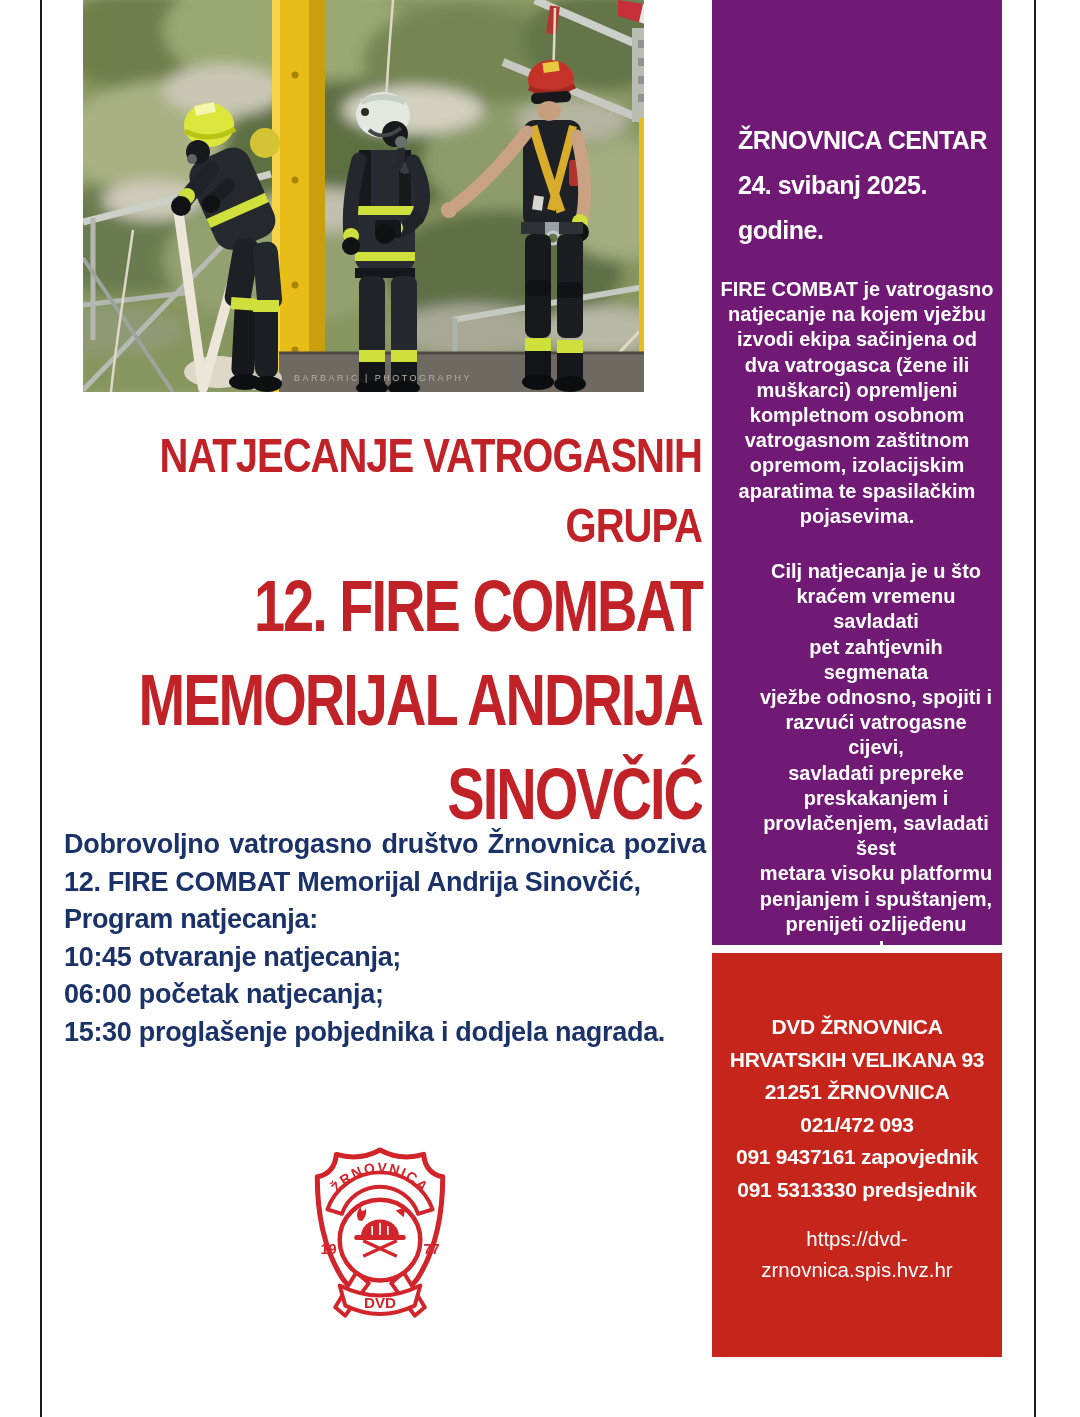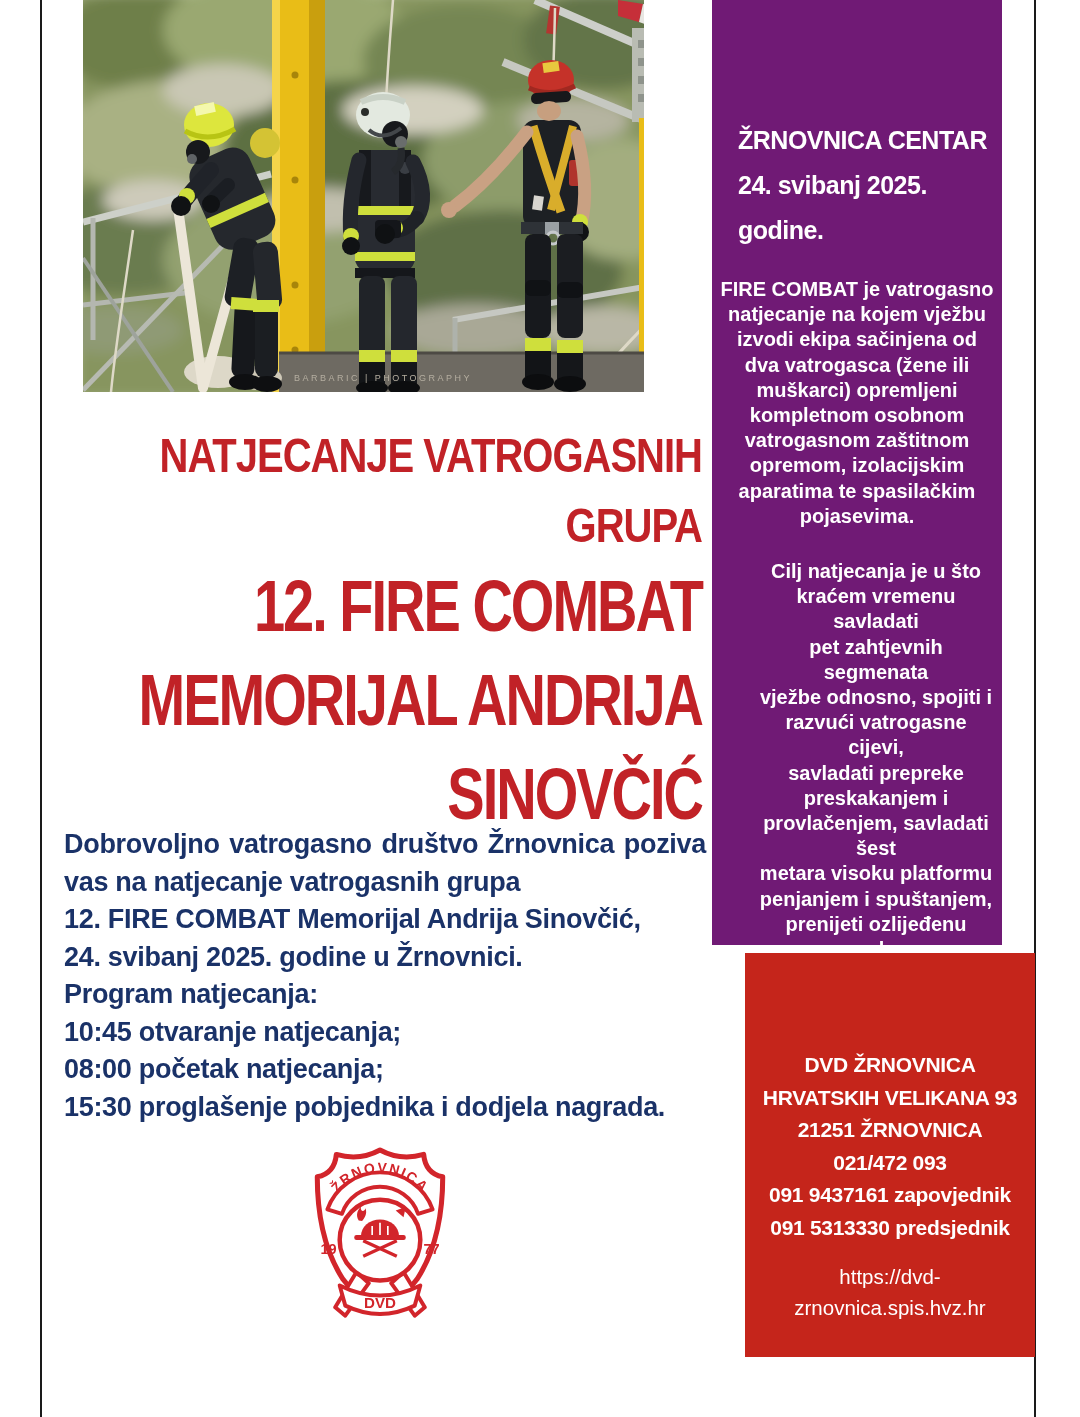--- a/index.html
+++ b/index.html
@@ -22,22 +22,22 @@
   .b-line.justify{white-space:normal;text-align:justify;text-align-last:justify;}
 
   .logo{position:absolute;left:296px;top:1142px;width:168px;height:185px;}
 
   .panel-blue{position:absolute;left:712px;top:0;width:290px;height:945px;background:#701a75;
               color:#ffffff;font-weight:bold;overflow:hidden;}
   .p-heading{margin:118px 0 0 26px;font-size:25px;line-height:45px;letter-spacing:-0.5px;white-space:pre-line;}
   .p-par{margin:24px 6px 0 6px;font-size:20px;line-height:25.2px;text-align:center;white-space:pre-line;}
   .p-par + .p-par{margin-top:30px;margin-left:44px;}
 
-  .panel-red{position:absolute;left:745px;top:953px;width:290px;height:404px;background:#c5251b;
-             color:#ffffff;text-align:center;overflow:hidden;box-sizing:border-box;padding-top:96px;}
+  .panel-red{position:absolute;left:712px;top:953px;width:290px;height:404px;background:#c5251b;
+             color:#ffffff;text-align:center;overflow:hidden;box-sizing:border-box;padding-top:58px;}
   .c-line{font-weight:bold;font-size:21px;line-height:32.5px;letter-spacing:-0.3px;}
   .c-url{font-weight:normal;font-size:20.5px;line-height:30.5px;white-space:pre-line;margin-top:18px;}
 </style>
 </head>
 <body>
 
 <div class="page">
   <div class="vline vline-left"></div>
   <div class="vline vline-right"></div>
 
@@ -218,26 +218,24 @@
   <div class="title-block">
     <div class="t-small">NATJECANJE VATROGASNIH</div>
     <div class="t-small">GRUPA</div>
     <div class="t-big">12. FIRE COMBAT</div>
     <div class="t-big">MEMORIJAL ANDRIJA</div>
     <div class="t-big">SINOVČIĆ</div>
   </div>
 
   <div class="body-block">
     <div class="b-line justify">Dobrovoljno vatrogasno društvo Žrnovnica poziva</div>
-    <div class="b-line">vas na natjecanje vatrogasnih grupa</div>
     <div class="b-line">12. FIRE COMBAT Memorijal Andrija Sinovčić,</div>
-    <div class="b-line">24. svibanj 2025. godine u Žrnovnici.</div>
     <div class="b-line">Program natjecanja:</div>
     <div class="b-line">10:45 otvaranje natjecanja;</div>
-    <div class="b-line">08:00 početak natjecanja;</div>
+    <div class="b-line">06:00 početak natjecanja;</div>
     <div class="b-line">15:30 proglašenje pobjednika i dodjela nagrada.</div>
   </div>
 
   <div class="logo">
     <svg width="168" height="185" viewBox="0 0 300 330">
       <defs>
         <path id="arcTop" d="M62,112 A96,96 0 0 1 238,112" fill="none"></path>
       </defs>
       <path d="M150,14 C172,26 200,30 228,22 C230,44 242,58 262,62 C262,120 252,190 216,245 C196,272 172,292 150,306 C128,292 104,272 84,245 C48,190 38,120 38,62 C58,58 70,44 72,22 C100,30 128,26 150,14 Z" fill="#ffffff" stroke="#d2252b" stroke-width="9" stroke-linejoin="round"></path>
       <path d="M108,232 L70,295 L88,310 L130,252 Z" fill="#ffffff" stroke="#d2252b" stroke-width="7" stroke-linejoin="round"></path>

